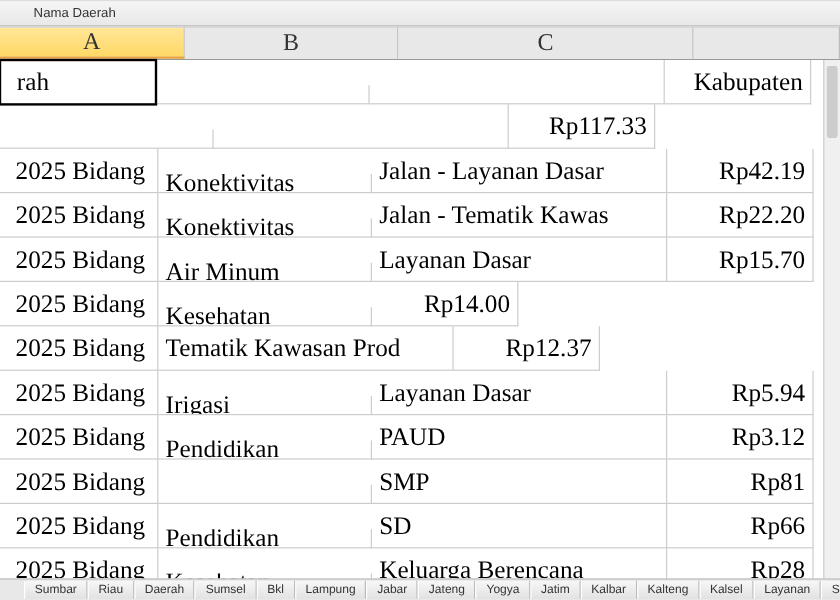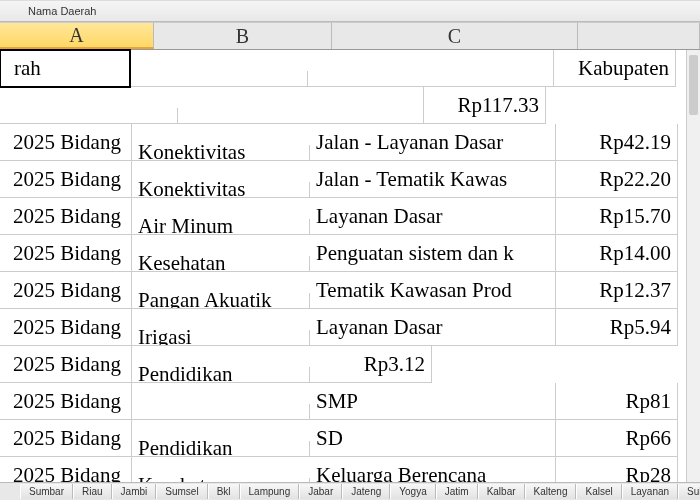--- a/index.html
+++ b/index.html
@@ -71,38 +71,37 @@
     </div>
     <div class="row">
       <div class="cell col-a"> 2025 Bidang</div>
       <div class="cell col-b">Air Minum</div>
       <div class="cell col-c">Layanan Dasar</div>
       <div class="cell col-d">Rp15.70</div>
     </div>
     <div class="row">
       <div class="cell col-a"> 2025 Bidang</div>
       <div class="cell col-b">Kesehatan</div>
-      <div class="cell col-c">Penguatan sistem dan k</div>
       <div class="cell col-d">Rp14.00</div>
     </div>
     <div class="row">
       <div class="cell col-a"> 2025 Bidang</div>
-      <div class="cell col-b">Pangan Akuatik</div>
       <div class="cell col-c">Tematik Kawasan Prod</div>
       <div class="cell col-d">Rp12.37</div>
     </div>
     <div class="row">
       <div class="cell col-a"> 2025 Bidang</div>
       <div class="cell col-b">Irigasi</div>
       <div class="cell col-c">Layanan Dasar</div>
       <div class="cell col-d">Rp5.94</div>
     </div>
     <div class="row">
       <div class="cell col-a"> 2025 Bidang</div>
       <div class="cell col-b">Pendidikan</div>
+      <div class="cell col-c">PAUD</div>
       <div class="cell col-d">Rp3.12</div>
     </div>
     <div class="row">
       <div class="cell col-a"> 2025 Bidang</div>
       <div class="cell col-b"></div>
       <div class="cell col-c">SMP</div>
       <div class="cell col-d">Rp81</div>
     </div>
     <div class="row">
       <div class="cell col-a"> 2025 Bidang</div>
@@ -118,21 +117,21 @@
     </div>
   </div>
 
 <div class="scrollbar-v">
   <div class="scroll-thumb"></div>
 </div>
 
 <div class="sheet-tabs" id="tabs">
     <div class="tab">Sumbar</div>
     <div class="tab">Riau</div>
-    <div class="tab">Jambi</div>
+    <div class="tab">Daerah</div>
     <div class="tab">Sumsel</div>
     <div class="tab">Bkl</div>
     <div class="tab">Lampung</div>
     <div class="tab">Jabar</div>
     <div class="tab">Jateng</div>
     <div class="tab">Yogya</div>
     <div class="tab">Jatim</div>
     <div class="tab">Kalbar</div>
     <div class="tab">Kalteng</div>
     <div class="tab">Kalsel</div>

